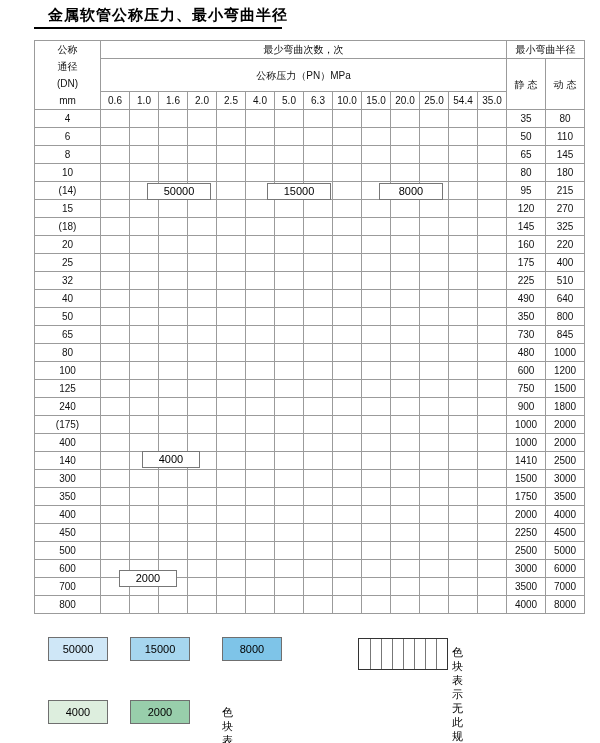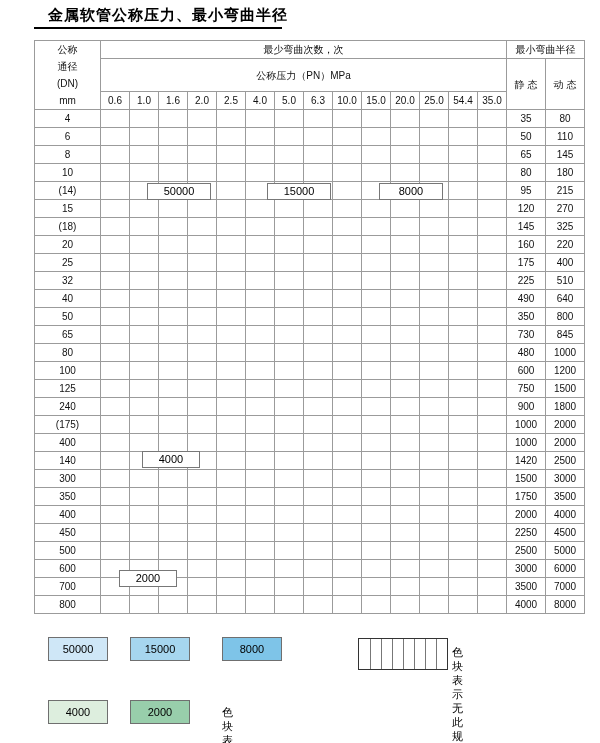--- a/index.html
+++ b/index.html
@@ -524,21 +524,21 @@
             <td class="f-none">&nbsp;</td>
             <td class="f-none">&nbsp;</td>
             <td class="f-none">&nbsp;</td>
             <td class="f-none">&nbsp;</td>
             <td class="f-none">&nbsp;</td>
             <td class="f-none">&nbsp;</td>
             <td class="f-none">&nbsp;</td>
             <td class="f-none">&nbsp;</td>
             <td class="f-none">&nbsp;</td>
             <td class="f-none">&nbsp;</td>
-            <td class="r-cell">1420</td>
+            <td class="r-cell">1410</td>
             <td class="r-cell">2500</td>
           </tr>
           <tr>
             <td class="dn-cell">300</td>
             <td class="f-g1">&nbsp;</td>
             <td class="f-g1">&nbsp;</td>
             <td class="f-g1">&nbsp;</td>
             <td class="f-g1">&nbsp;</td>
             <td class="f-none">&nbsp;</td>
             <td class="f-none">&nbsp;</td>

